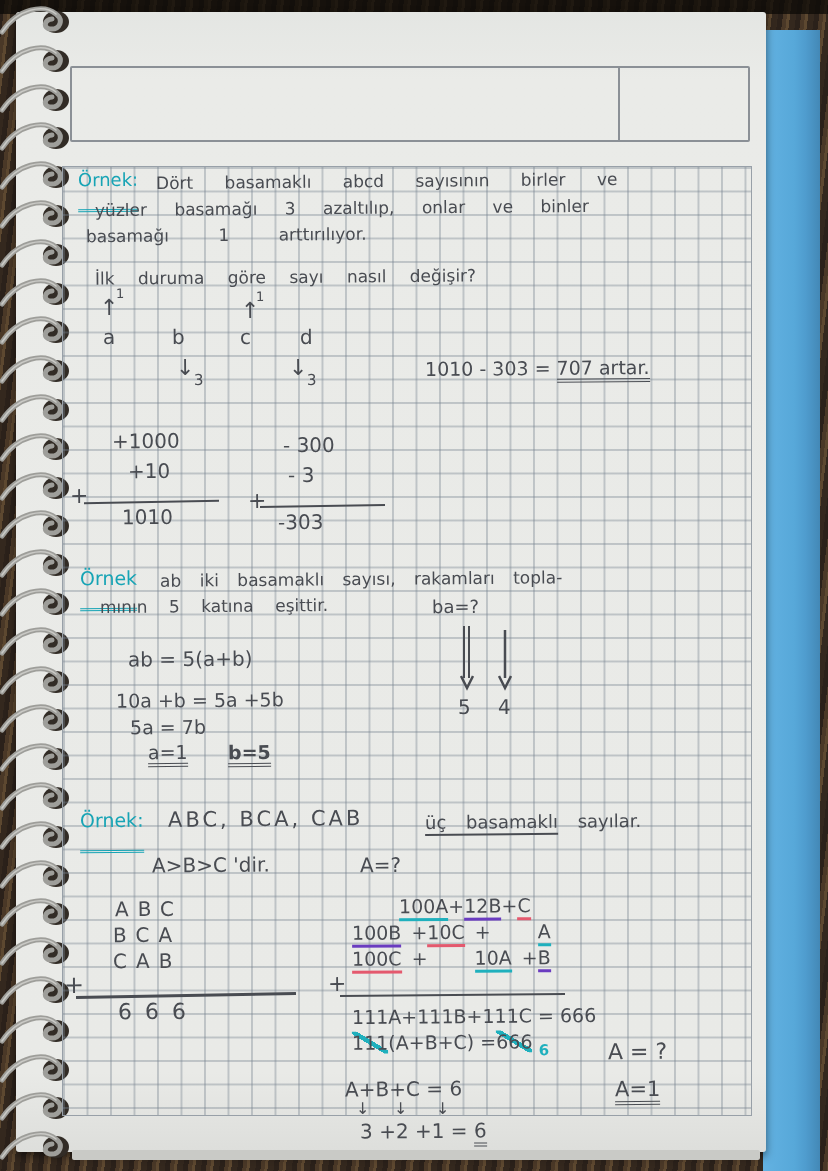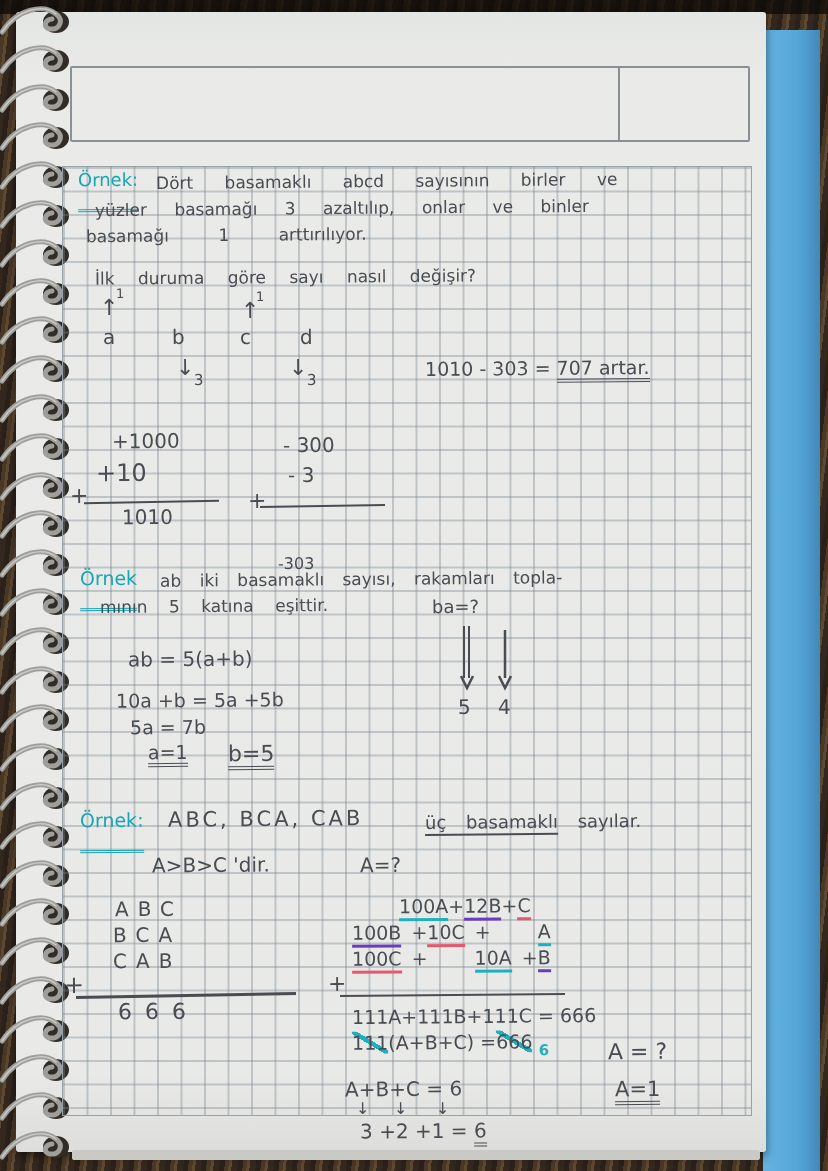--- a/index.html
+++ b/index.html
@@ -217,30 +217,30 @@
   <div class="hw" style="left:194px;top:372px;font-size:15px;">3</div>
   <div class="hw" style="left:289px;top:356px;font-size:22px;">↓</div>
   <div class="hw" style="left:307px;top:372px;font-size:15px;">3</div>
 
   <div class="hw" style="left:425px;top:358px;font-size:19px;">
     <span>1010 - 303 =</span>
     <span class="dbl">707 artar.</span>
   </div>
 
   <div class="hw" style="left:112px;top:430px;font-size:20px;">+1000</div>
-  <div class="hw" style="left:96px;top:460px;font-size:24px;">+10</div>
+  <div class="hw" style="left:128px;top:460px;font-size:20px;">+10</div>
   <div class="hw" style="left:70px;top:484px;font-size:22px;">+</div>
   <div class="hline" style="left:84px;top:501px;width:135px;transform:rotate(-1deg);"></div>
   <div class="hw" style="left:122px;top:506px;font-size:20px;">1010</div>
 
   <div class="hw" style="left:283px;top:434px;font-size:20px;">- 300</div>
   <div class="hw" style="left:288px;top:464px;font-size:20px;">-  3</div>
   <div class="hw" style="left:248px;top:489px;font-size:22px;">+</div>
   <div class="hline" style="left:260px;top:505px;width:125px;transform:rotate(-1deg);"></div>
-  <div class="hw" style="left:278px;top:511px;font-size:16px;margin-top:44px;">-303</div>
+  <div class="hw" style="left:278px;top:511px;font-size:20px;">-303</div>
 
   <div class="hw teal title tdbl" style="left:80px;top:568px;font-size:19px;">Örnek</div>
   <div class="hw" style="left:160px;top:570px;font-size:17px;word-spacing:13px;">ab iki basamaklı sayısı, rakamları topla-</div>
   <div class="hw" style="left:100px;top:597px;font-size:17px;word-spacing:16px;">mının 5 katına eşittir.</div>
   <div class="hw" style="left:432px;top:597px;font-size:18px;">ba=?</div>
 
   <div class="hw" style="left:128px;top:648px;font-size:20px;">ab = 5(a+b)</div>
 
   <svg style="position:absolute;left:460px;top:626px;" width="14" height="66">
     <line x1="4" y1="0" x2="4" y2="52" stroke="#494c52" stroke-width="2"></line>
@@ -250,21 +250,21 @@
   <svg style="position:absolute;left:498px;top:630px;" width="14" height="62">
     <line x1="7" y1="0" x2="7" y2="48" stroke="#494c52" stroke-width="2.5"></line>
     <path d="M1 46 L7 58 L13 46" fill="none" stroke="#494c52" stroke-width="2.5"></path>
   </svg>
   <div class="hw" style="left:458px;top:696px;font-size:20px;">5</div>
   <div class="hw" style="left:498px;top:696px;font-size:20px;">4</div>
 
   <div class="hw" style="left:116px;top:690px;font-size:19px;">10a +b = 5a +5b</div>
   <div class="hw" style="left:130px;top:717px;font-size:19px;">5a = 7b</div>
   <div class="hw dbl" style="left:148px;top:742px;font-size:19px;">a=1</div>
-  <div class="hw dbl" style="left:228px;top:742px;font-size:22px;">b=5</div>
+  <div class="hw dbl" style="left:228px;top:742px;font-size:19px;font-weight:bold;">b=5</div>
 
   <div class="hw teal title tdbl" style="left:80px;top:810px;font-size:19px;">Örnek:</div>
   <div class="hw" style="left:168px;top:808px;font-size:21px;letter-spacing:3px;">ABC, BCA, CAB</div>
   <div class="hw" style="left:425px;top:812px;font-size:18px;word-spacing:14px;">
     <span class="usingle">üç basamaklı</span>
     <span>sayılar.</span>
   </div>
   <div class="hw" style="left:152px;top:854px;font-size:20px;">A&gt;B&gt;C 'dir.</div>
   <div class="hw" style="left:360px;top:854px;font-size:20px;">A=?</div>
 

